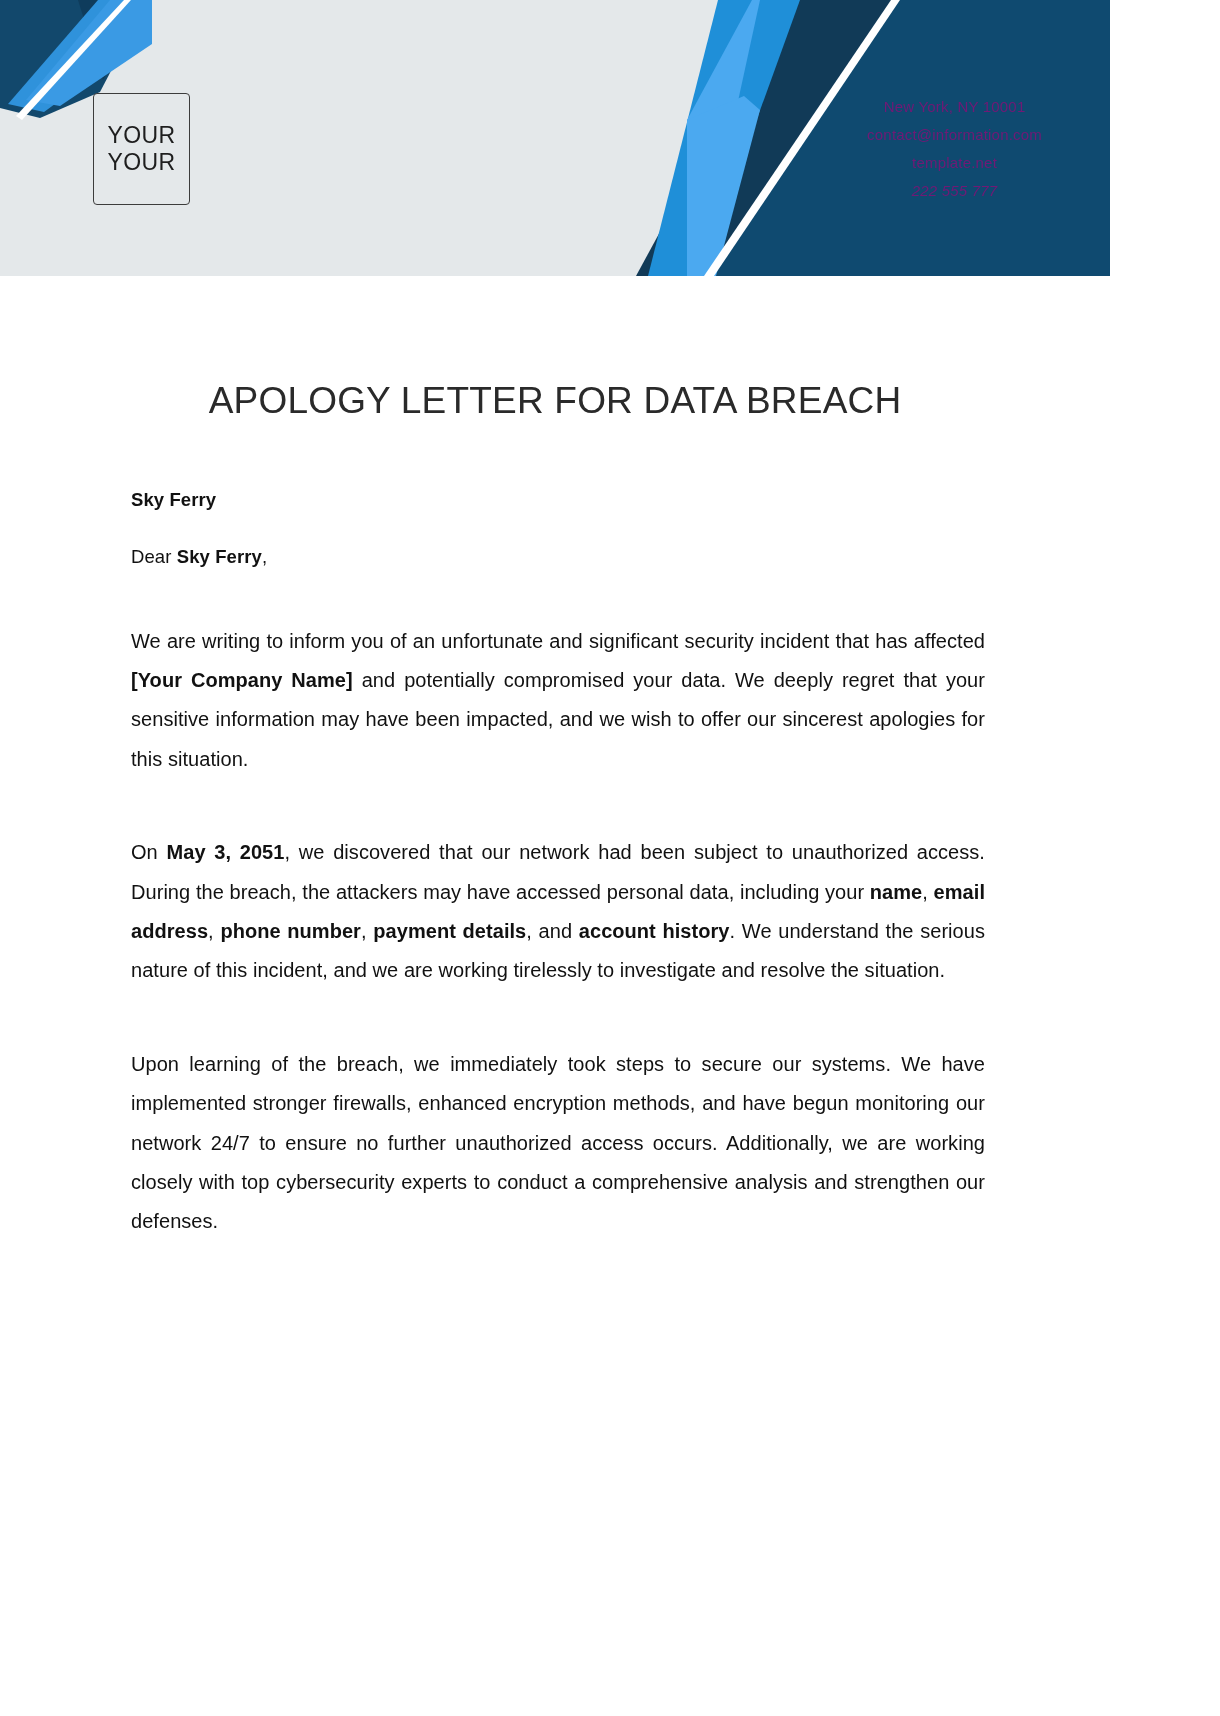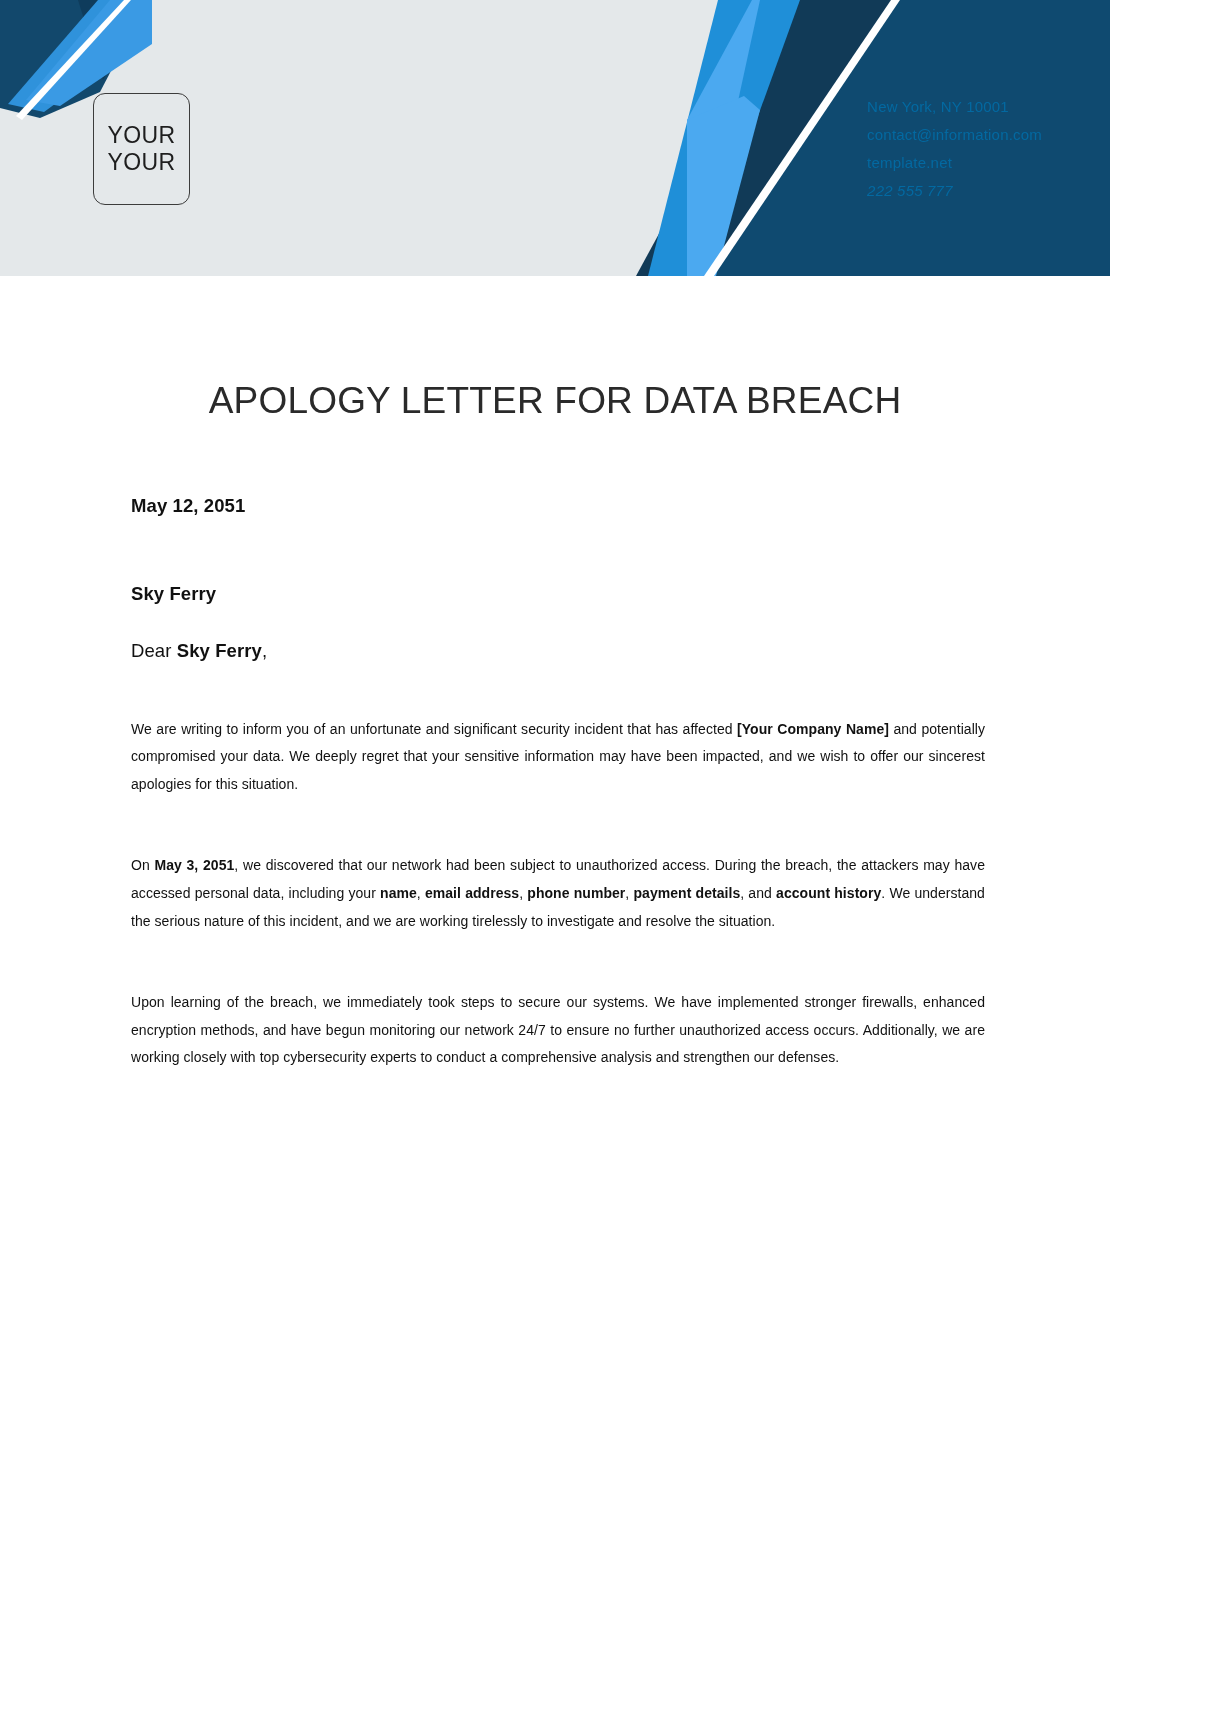--- a/index.html
+++ b/index.html
@@ -43,21 +43,21 @@
   }
 
   
   .logo-box {
     position: absolute;
     left: 93px;
     top: 93px;
     width: 97px;
     height: 112px;
     border: 1.6px solid #3c3c3c;
-    border-radius: 12px;
+    border-radius: 4px;
     background: transparent;
     display: flex;
     flex-direction: column;
     align-items: center;
     justify-content: center;
     z-index: 5;
   }
   .logo-box .l1, .logo-box .l2 {
     font-family: "Liberation Sans", sans-serif;
     font-size: 23px;
@@ -65,23 +65,23 @@
     letter-spacing: 0.4px;
     color: #1e1e1e;
     line-height: 1.18;
   }
 
   
   .contact {
     position: absolute;
     right: 68px;
     top: 98px;
-    text-align: left;
+    text-align: center;
     z-index: 6;
-    color: #0369a1;
+    color: #701a75;
     font-family: "Liberation Sans", sans-serif;
     font-size: 15px;
     letter-spacing: 0.2px;
   }
   .contact div {
     margin-bottom: 11px;
     white-space: nowrap;
   }
   .contact div:last-child { margin-bottom: 6px; font-style: italic; }
 
@@ -131,21 +131,21 @@
   .salutation {
     margin-top: 28px;
     font-size: 18.5px;
     color: #111111;
     letter-spacing: 0.1px;
   }
   .salutation b { font-weight: bold; }
 
   .para {
     margin-top: 54px;
-    font-size: 14px;
+    font-size: 20px;
     color: #111111;
     text-align: justify;
     line-height: 1.97;
     letter-spacing: 0.05px;
   }
   .para b { font-weight: bold; }
 </style>
 </head>
 <body>
 
@@ -190,21 +190,20 @@
       <div>222 555 777</div>
     </div>
   </div>
 
   <div class="body-wrap">
 
     <h1 class="doc-title">APOLOGY LETTER FOR DATA BREACH</h1>
 
     <div class="content">
 
-      <div class="date-line">May 12, 2051</div>
 
       <div class="recipient">
         <div>Sky Ferry</div>
       </div>
 
       <div class="salutation">
         <span>Dear </span><b>Sky Ferry</b><span>,</span>
       </div>
 
       <div id="paragraphs">

